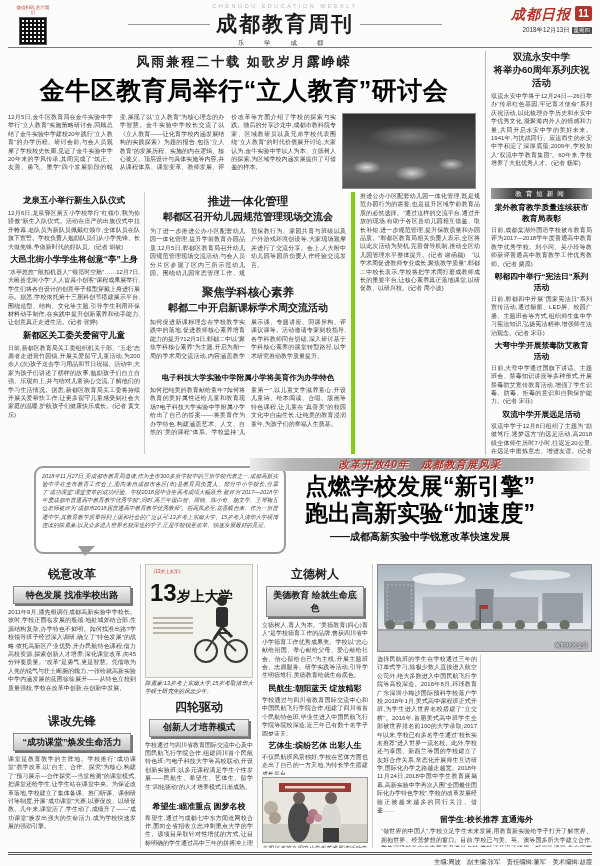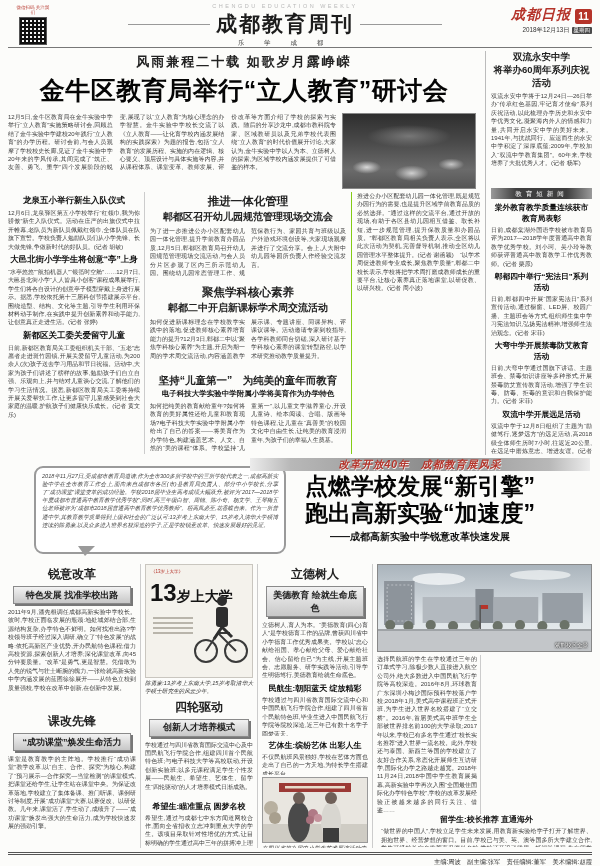--- a/index.html
+++ b/index.html
@@ -14,21 +14,21 @@
       background-image:repeating-linear-gradient(0deg,#111 0 2px,transparent 2px 4px),
                        repeating-linear-gradient(90deg,#111 0 2px,#f5f5f5 2px 4px);}
   .mast{position:absolute;left:120px;right:150px;top:0;text-align:center;}
   .mast-en{font-size:5.5px;letter-spacing:2.5px;color:#b9b9b9;}
   .mast-line{display:flex;align-items:center;gap:6px;margin-top:1px;}
   .mast-line .ln{flex:1;height:1px;background:#999;}
   .mast-title{font-family:"Liberation Serif",serif;font-weight:bold;font-size:21px;
               letter-spacing:2px;color:#1c1c1c;white-space:nowrap;}
   .mast-tag{font-size:6.5px;letter-spacing:9px;color:#444;margin-top:1px;}
   .hdr-right{position:absolute;right:0;top:3px;text-align:right;}
-  .paper-row{display:flex;align-items:flex-end;justify-content:flex-end;gap:4px;}
+  .paper-row{display:flex;align-items:flex-start;justify-content:flex-end;gap:4px;}
   .paper-logo{font-family:"Liberation Serif",serif;font-style:italic;font-weight:bold;
               font-size:14px;color:#b5342a;letter-spacing:1px;}
   .page-badge{display:inline-block;width:17px;height:15px;line-height:15px;background:#b5342a;
               color:#fff;font-weight:bold;font-size:10px;text-align:center;border-radius:2px;}
   .date-row{font-size:6.3px;color:#333;margin-top:2px;}
   .weekday{display:inline-block;background:#4a4a4a;color:#fff;font-size:5.5px;
            padding:0 2px;border-radius:1px;margin-left:2px;}
   
   .body-text{font-size:6px;line-height:1.4;text-align:justify;color:#3c3c3c;overflow:hidden;}
   .h-sm{font-size:8.5px;font-weight:bold;text-align:center;color:#111;margin:3px 0 2px;}
@@ -43,21 +43,21 @@
   .main-body{width:328px;column-count:3;column-gap:7px;height:74px;}
   .photo-conf{width:132px;height:74px;margin-left:6px;border:1px solid #888;
       background:
         radial-gradient(ellipse 22px 10px at 18% 72%,#d9d9d9 0%,rgba(0,0,0,0) 65%),
         radial-gradient(ellipse 26px 12px at 52% 80%,#cfcfcf 0%,rgba(0,0,0,0) 65%),
         radial-gradient(ellipse 20px 9px at 82% 68%,#c6c6c6 0%,rgba(0,0,0,0) 65%),
         radial-gradient(ellipse 60px 16px at 50% 30%,#777 0%,rgba(0,0,0,0) 70%),
         linear-gradient(180deg,#2e2e2e 0%,#4b4b4b 40%,#6b6b6b 75%,#555 100%);}
   .rowB{display:flex;height:262px;margin-top:5px;}
   .colL{width:132px;border-right:1px solid #ccc;padding-right:4px;overflow:hidden;}
-  .colM{width:196px;padding:0 5px;border-right:1px solid #84cc16;overflow:hidden;}
+  .colM{width:196px;padding:0 5px;border-right:4px solid #84cc16;overflow:hidden;}
   .colC{flex:1;padding-left:5px;overflow:hidden;}
   .mid-t1{font-size:11.5px;font-weight:900;text-align:center;margin:2px 0 1px;}
   .mid-t2{font-size:10px;font-weight:900;text-align:center;margin-bottom:3px;}
   .two-col{column-count:2;column-gap:6px;}
   .mid-sub{font-size:7.5px;font-weight:bold;text-align:center;margin:1px 0 3px;}
   
   .rail-t1{font-size:9.5px;font-weight:bold;text-align:center;}
   .rail-band{height:11px;line-height:11px;margin:4px 0 2px;text-align:center;color:#fff;
      font-size:6.5px;letter-spacing:4px;
      background:linear-gradient(90deg,#9a9a9a,#3f3f3f 25%,#3f3f3f 75%,#9a9a9a);}
@@ -173,21 +173,20 @@
             <div class="mid-t1">推进一体化管理</div>
             <div class="mid-t2">郫都区召开幼儿园规范管理现场交流会</div>
             <div class="body-text two-col" style="height:56px;">为了进一步推进公办小区配套幼儿园一体化管理,提升学前教育办园品质,12月5日,郫都区教育局召开幼儿园规范管理现场交流活动,与会人员分片区参观了区内三所示范幼儿园。围绕幼儿园常态管理工作、规范保教行为、家园共育与班级以及户外游戏环境创设等,大家现场观摩并进行了交流分享。会上,人大附中幼儿园等园所负责人作经验交流发言。</div>
           </div>
           <div>
             <div class="mid-t1">聚焦学科核心素养</div>
             <div class="mid-t2">郫都二中开启新课标学术周交流活动</div>
             <div class="body-text two-col" style="height:54px;">如何促进新课标理念在学校教学实践中的落地,促进教师核心素养培育能力的提升?12月3日,郫都二中以“聚焦学科核心素养”为主题,开启为期一周的学术周交流活动,内容涵盖教学展示课、专题讲座、同课异构、评课议课等。活动邀请专家到校指导,各学科教师同台切磋,深入研讨基于学科核心素养的课堂转型路径,以学术研究推动教学质量提升。</div>
           </div>
           <div>
-            <div class="mid-t1" style="font-size:10.5px;">坚持“儿童第一”　为纯美的童年而教育</div>
             <div class="mid-sub">电子科技大学实验中学附属小学将美育作为办学特色</div>
             <div class="body-text two-col" style="height:56px;">如何把纯美的教育献给童年?如何将教育的美好属性还给儿童和教育现场?电子科技大学实验中学附属小学给出了自己的答案——将美育作为办学特色,构建涵盖艺术、人文、自然的“美的课程”体系。学校坚持“儿童第一”,以儿童文学滋养童心,开设儿童诗、绘本阅读、合唱、版画等特色课程,让儿童在“真善美”的校园文化中自由生长,让纯美的教育浸润童年,为孩子们的幸福人生奠基。</div>
           </div>
         </div>
         <div class="colC body-text">推进公办小区配套幼儿园一体化管理,既是规范办园行为的需要,也是提升区域学前教育品质的必然选择。“通过这样的交流平台,通过开放的现场,有助于各区县幼儿园相互借鉴、取长补短,进一步规范管理,提升保教质量和办园品质。”郫都区教育局相关负责人表示,全区将以此次活动为契机,完善督导机制,推动全区幼儿园管理水平整体提升。(记者 谢函颖)　“以学术周促进教师专业成长,聚焦教学质量”,郫都二中校长表示,学校将把学术周打磨成教师成长的重要平台,让核心素养真正落地课堂,以研促教、以研兴校。(记者 周小波)</div>
       </div>
     </div>
 
     <div class="rail">
       <div class="rail-t1">双流永安中学</div>

